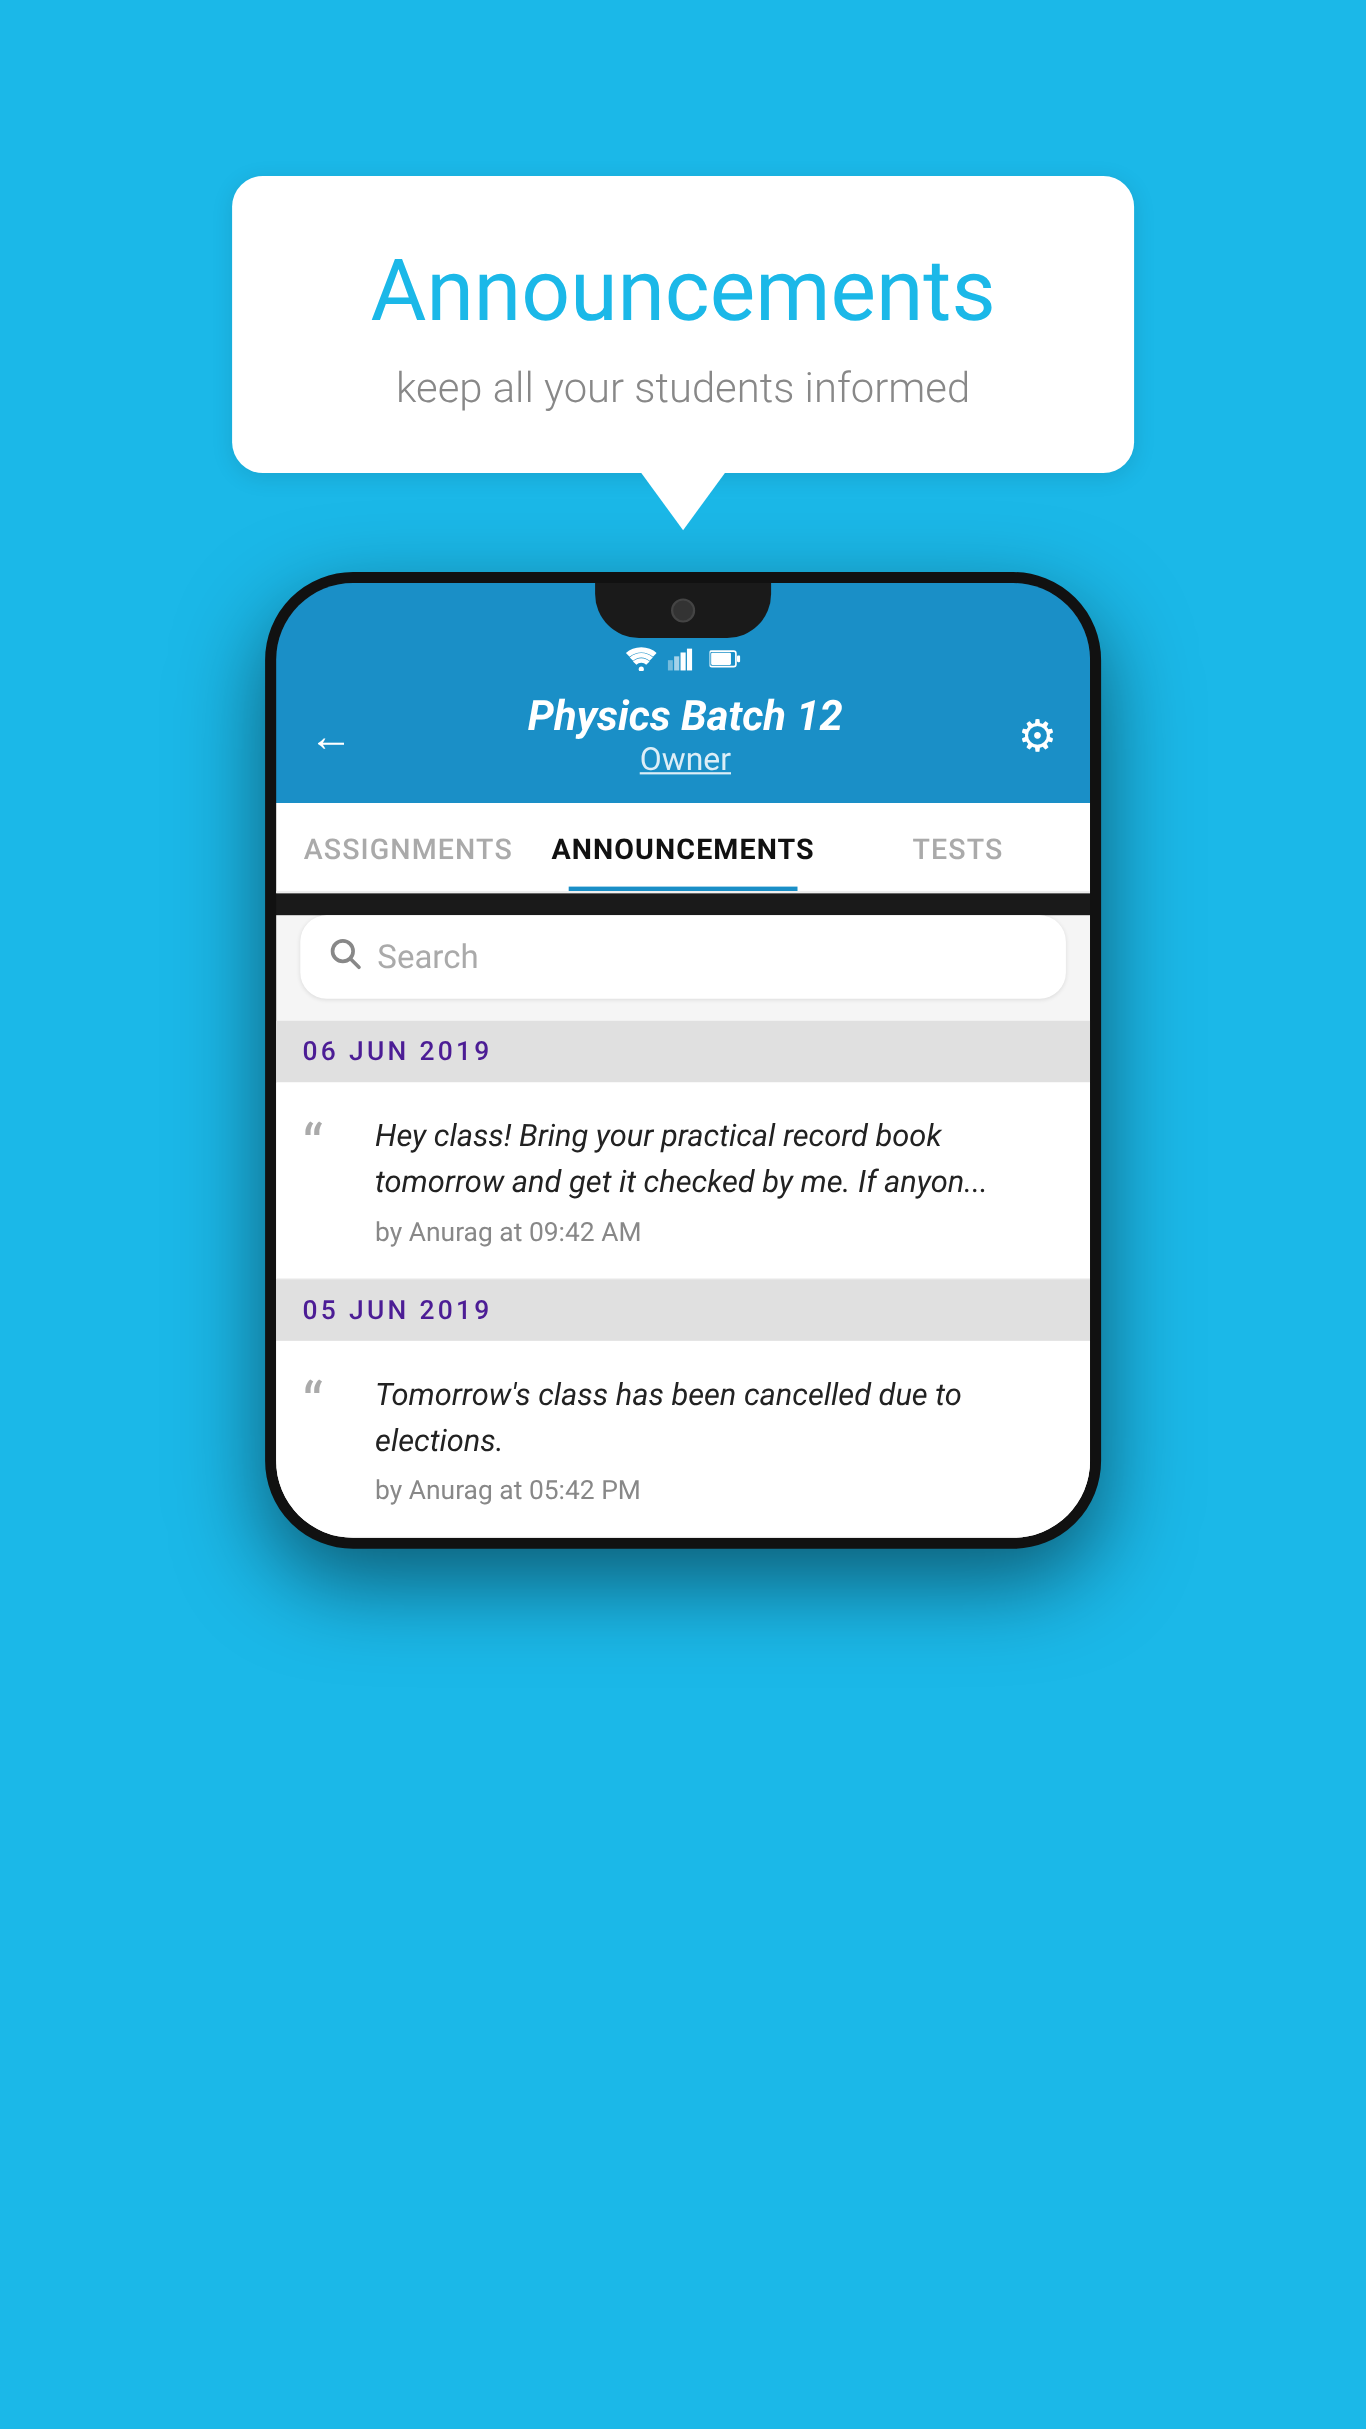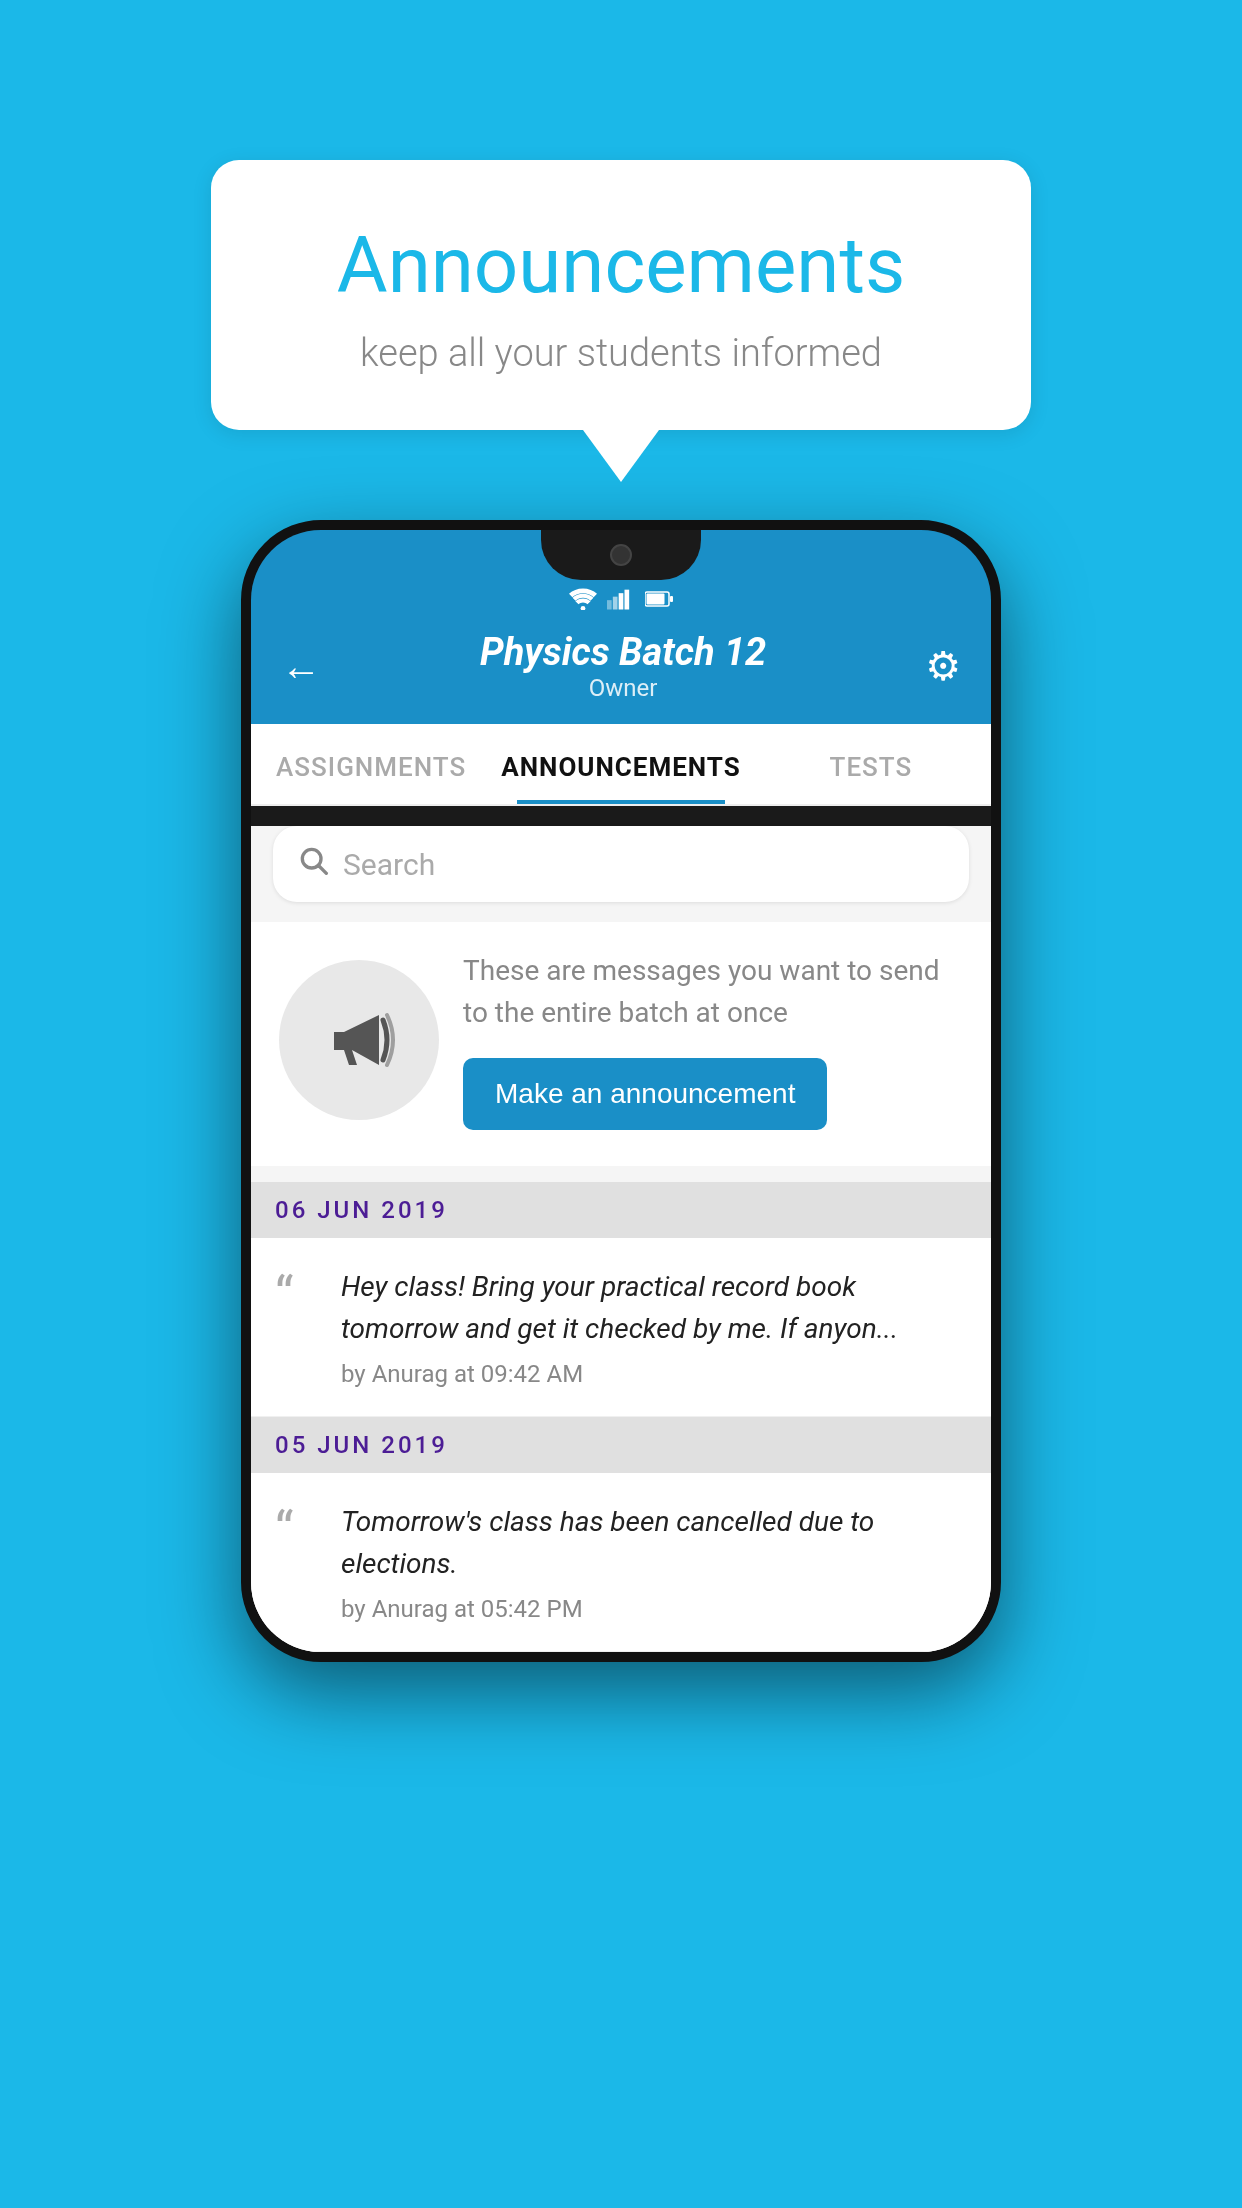--- a/index.html
+++ b/index.html
@@ -140,22 +140,23 @@
 
     .header-title {
       color: white;
       font-size: 38px;
       font-weight: 700;
       font-style: italic;
     }
 
     .header-subtitle {
       color: rgba(255,255,255,0.85);
-      font-size: 24px;
+      font-size: 29px;
       font-weight: 400;
+      text-decoration: underline;
     }
 
     .gear-icon {
       color: white;
       font-size: 40px;
       cursor: pointer;
     }
 
     
     .tabs {
@@ -377,34 +378,20 @@
       <div class="search-bar">
         <span class="search-icon-svg">
           <svg width="32" height="32" viewBox="0 0 24 24" fill="none" stroke="#888" stroke-width="2.5" stroke-linecap="round">
             <circle cx="11" cy="11" r="7"></circle>
             <line x1="16.5" y1="16.5" x2="22" y2="22"></line>
           </svg>
         </span>
         <span class="search-placeholder">Search</span>
       </div>
 
-      <div class="promo-card">
-        <div class="promo-icon-circle">
-
-          <svg width="80" height="80" viewBox="0 0 80 80" fill="#555">
-            <path d="M60 15 L25 32 L15 32 L15 50 L25 50 L30 65 L38 65 L33 50 L60 65 Z"></path>
-            <path d="M64 20 Q72 40 64 60" stroke="#555" stroke-width="5" fill="none" stroke-linecap="round"></path>
-            <path d="M68 15 Q80 40 68 65" stroke="#555" stroke-width="4" fill="none" stroke-linecap="round" opacity="0.5"></path>
-          </svg>
-        </div>
-        <div class="promo-text-area">
-          <div class="promo-description">These are messages you want to send to the entire batch at once</div>
-          <button class="make-announcement-btn">Make an announcement</button>
-        </div>
-      </div>
 
       <div class="date-separator">06  JUN  2019</div>
 
       <div class="announcement-item">
         <div class="quote-icon">“</div>
         <div class="announcement-text">
           <div class="announcement-message">Hey class! Bring your practical record book tomorrow and get it checked by me. If anyon...</div>
           <div class="announcement-meta">by Anurag at 09:42 AM</div>
         </div>
       </div>

